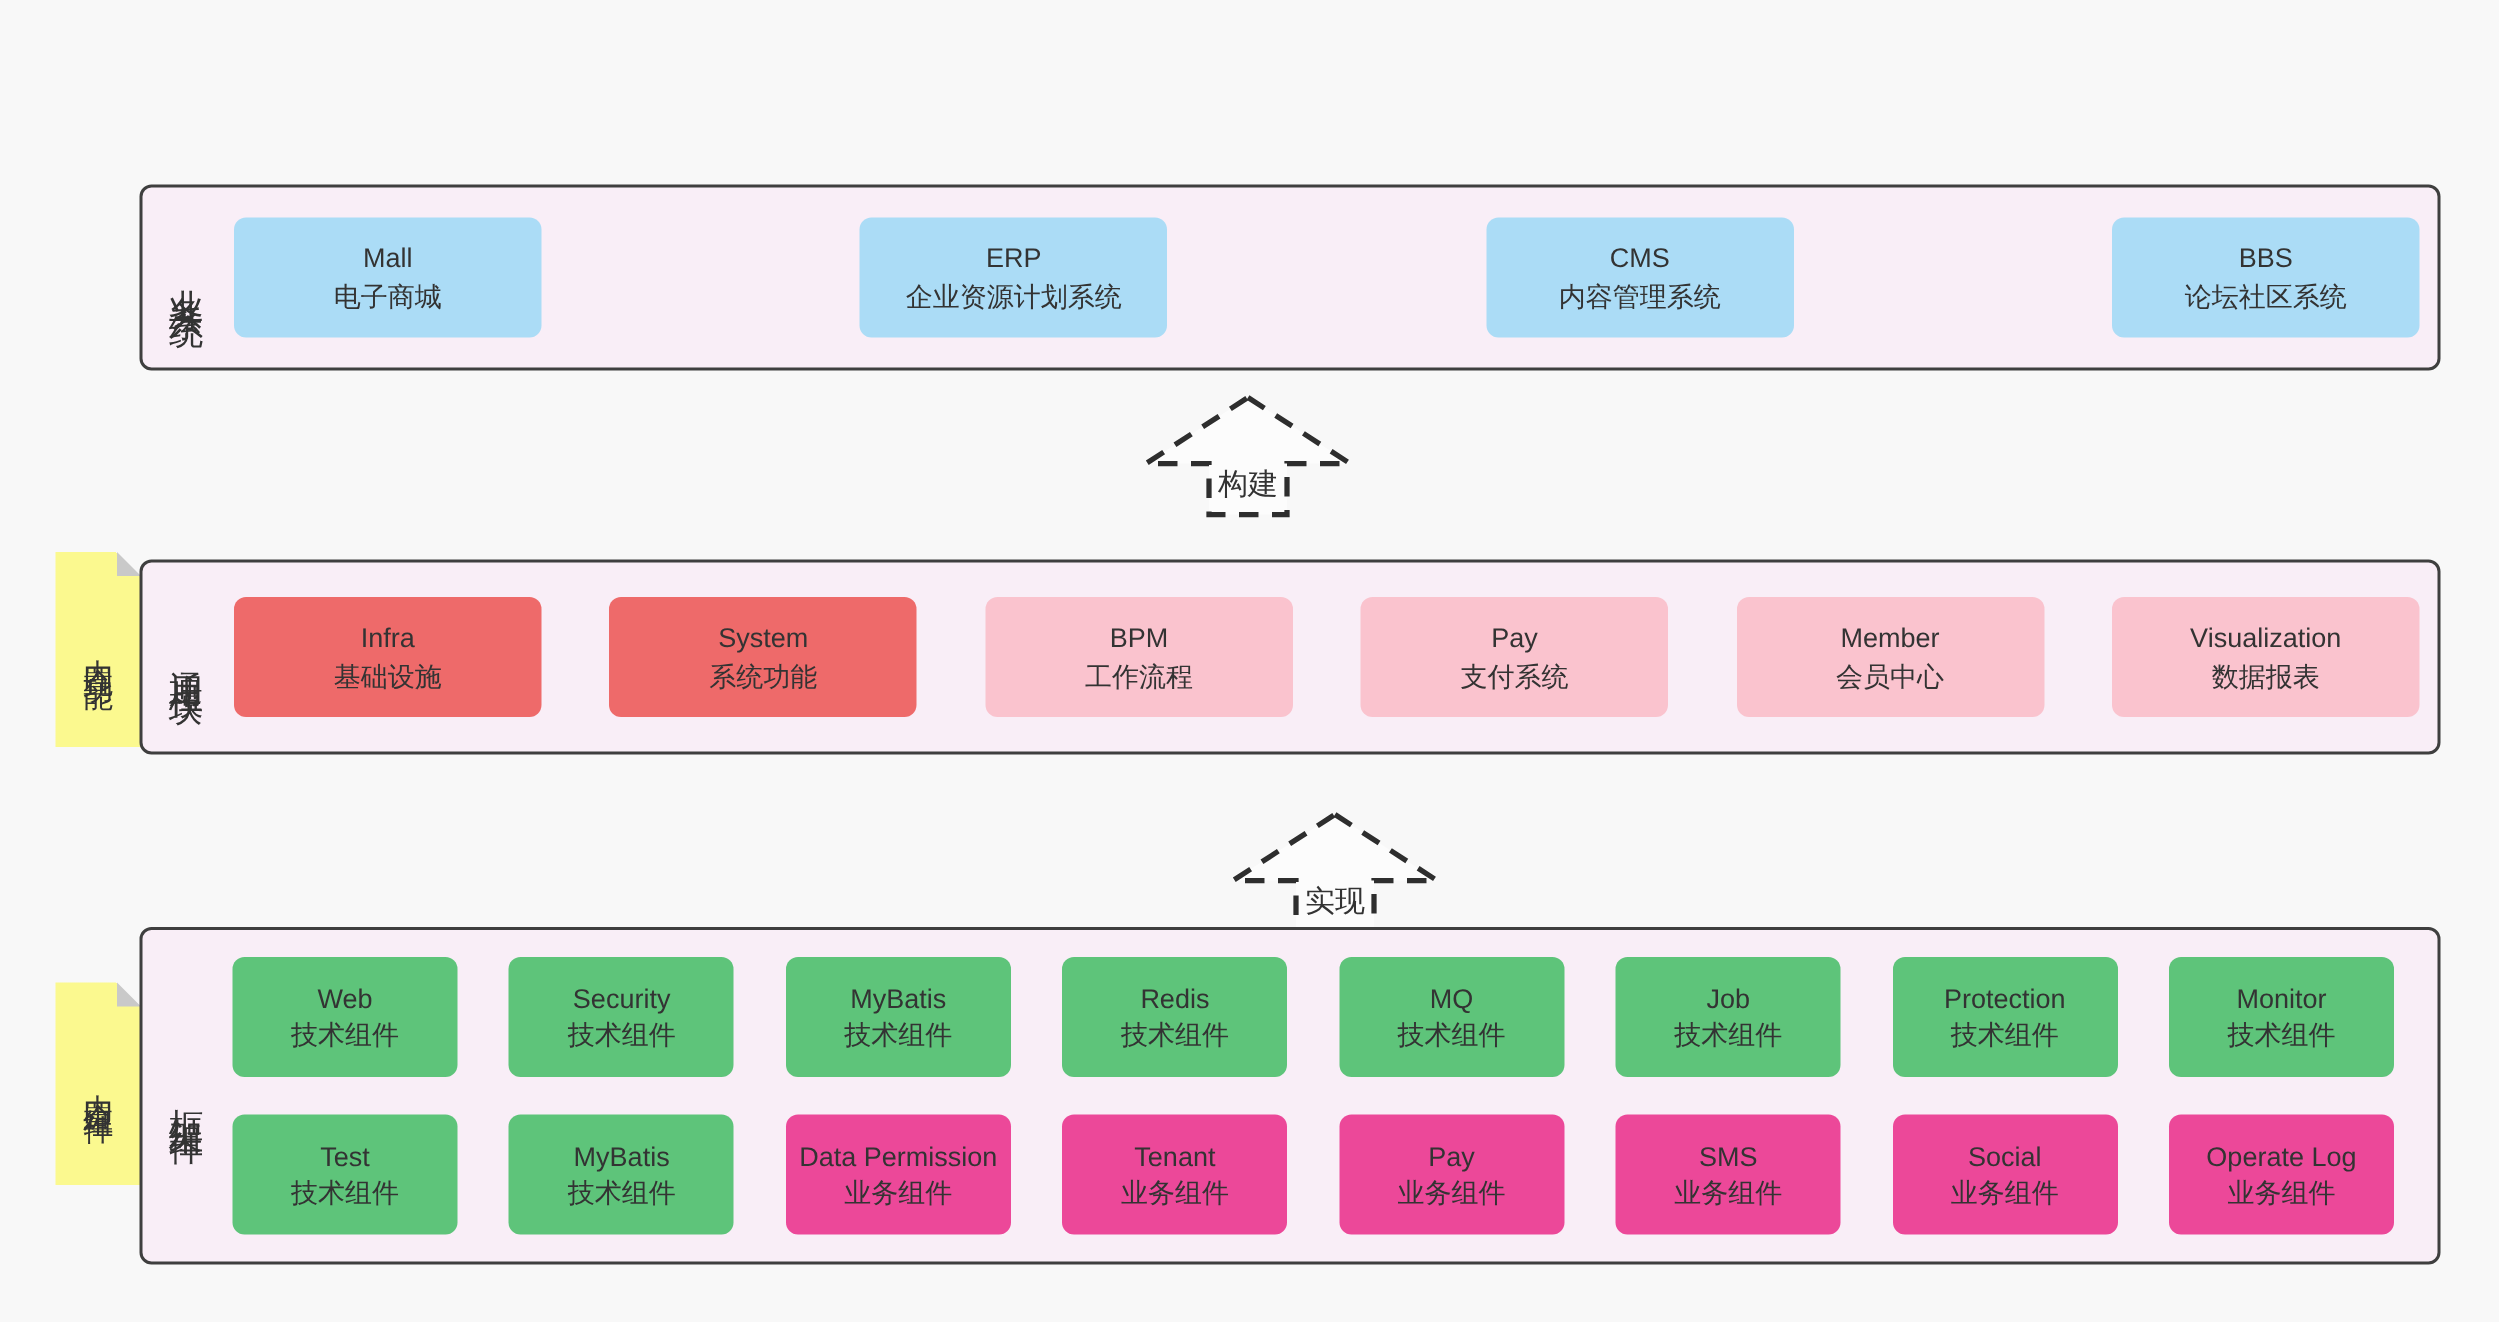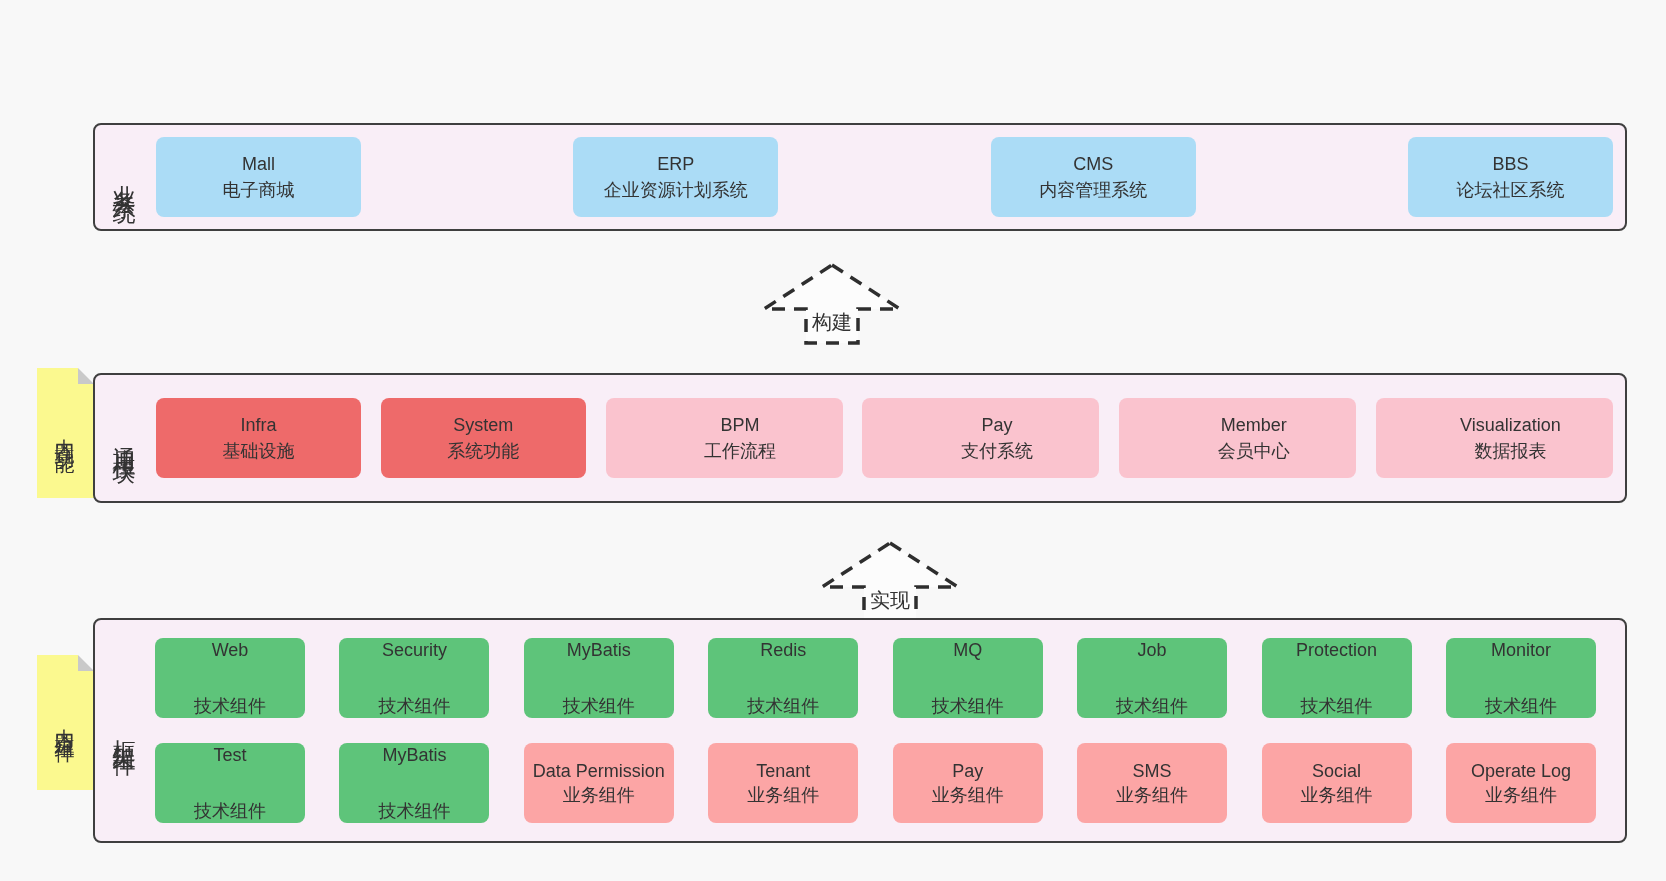--- a/index.html
+++ b/index.html
@@ -22,21 +22,21 @@
     border-color:transparent transparent #c9c9c9 transparent;
   }
   .sticky1 { top:368px; height:130px; }
   .sticky2 { top:655px; height:135px; }
 
   
   .band {
     position:absolute; left:93px; width:1534px; box-sizing:border-box;
     background:#f9eef7; border:2px solid #3f3f3f; border-radius:8px;
   }
-  .band1 { top:123px; height:108px; }
+  .band1 { top:123px; height:124px; }
   .band2 { top:373px; height:130px; }
   .band3 { top:618px; height:225px; }
 
   .band-title {
     position:absolute; left:10px; top:0; bottom:0; width:40px;
     display:flex; align-items:center; justify-content:center;
     font-size:23px; color:#333;
   }
   .v-text { writing-mode:vertical-rl; text-orientation:upright; letter-spacing:5px; }
 
@@ -52,23 +52,23 @@
 
   .box {
     width:205px; height:80px; border-radius:8px;
     display:flex; flex-direction:column; align-items:center; justify-content:center;
     text-align:center; font-size:18px; line-height:26px; color:#333;
   }
   .band3 .box { width:150px; line-height:24px; }
   .box .box-name { max-width:146px; }
   .blue   { background:#abdcf6; }
   .red    { background:#ee6a6a; }
-  .pink   { background:#fac3ce;padding-left:32px; }
-  .green  { background:#5ec47a;justify-content:space-between; }
-  .lgreen { background:#fca5a5; }
+  .pink   { background:#fac3ce; }
+  .green  { background:#5ec47a; }
+  .lgreen { background:#ec4899; }
 
   
   .arrow { position:absolute; width:142px; height:84px; }
   .arrow1 { left:761px; top:262px; }
   .arrow2 { left:819px; top:540px; }
   .arrow svg { display:block; }
   .arrow polygon {
     fill:#fcfcfc; stroke:#2e2e2e; stroke-width:3.5; stroke-dasharray:13 9;
   }
   .arrow-label {

